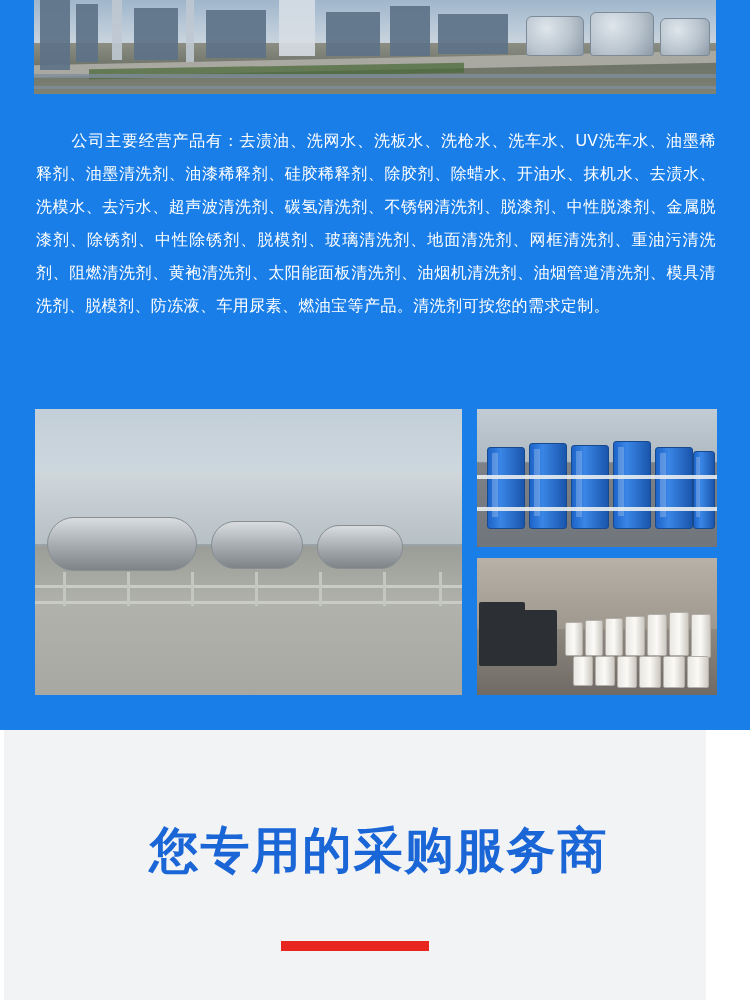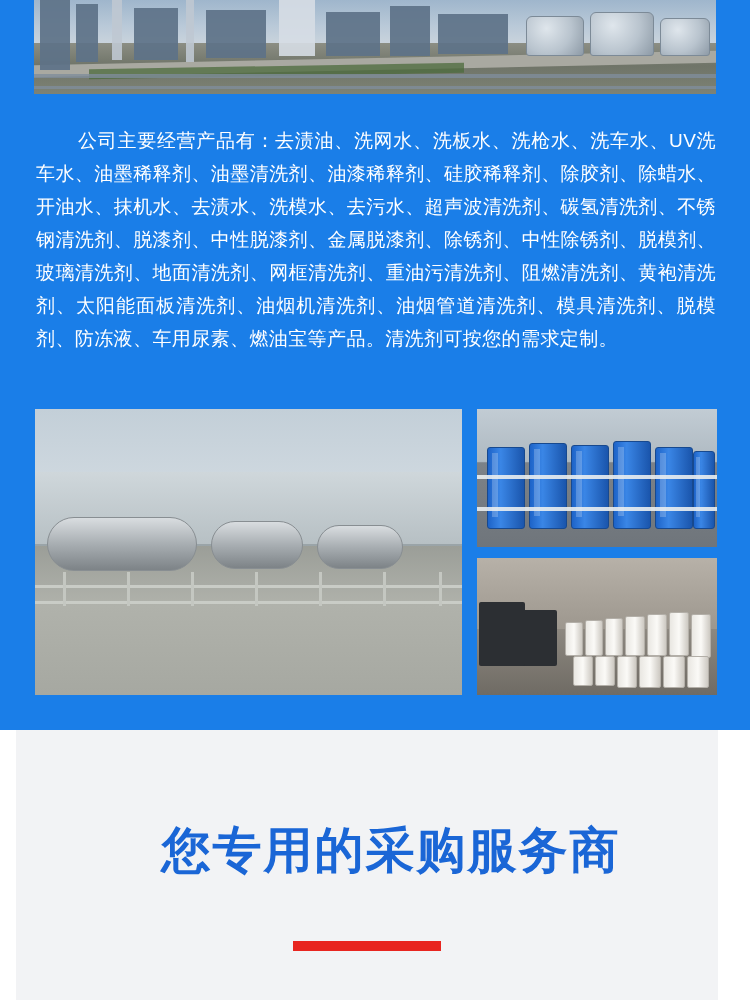--- a/index.html
+++ b/index.html
@@ -65,21 +65,21 @@
   .stack {
     position: absolute; background: #bfc8d1; opacity: .9;
   }
 
   
   .body-text {
     position: absolute;
     top: 124px; left: 36px;
     width: 680px;
     color: #ffffff;
-    font-size: 19px;
+    font-size: 16px;
     line-height: 33px;
     letter-spacing: 0.4px;
     text-align: justify;
     text-justify: inter-ideograph;
     font-weight: 400;
   }
   .body-text .indent { display: inline-block; width: 2.2em; }
 
   
   .photo-main {
@@ -159,21 +159,21 @@
     position: absolute; background: #2c2f33; border-radius: 2px;
   }
   .drum {
     position: absolute; background: linear-gradient(to right,#e9e7e2,#fbfaf7,#cdc9c2);
     border: 1px solid #b3afa8; border-radius: 2px;
   }
 
   
   .slogan-section {
     position: absolute;
-    top: 730px; left: 16px;
+    top: 730px; left: 4px;
     width: 702px; height: 270px;
     background: #f2f3f5;
   }
   .slogan-cn {
     position: absolute;
     top: 88px; left: 0; width: 750px;
     text-align: center;
     color: #1a66d6;
     font-size: 49px;
     font-weight: bold;

